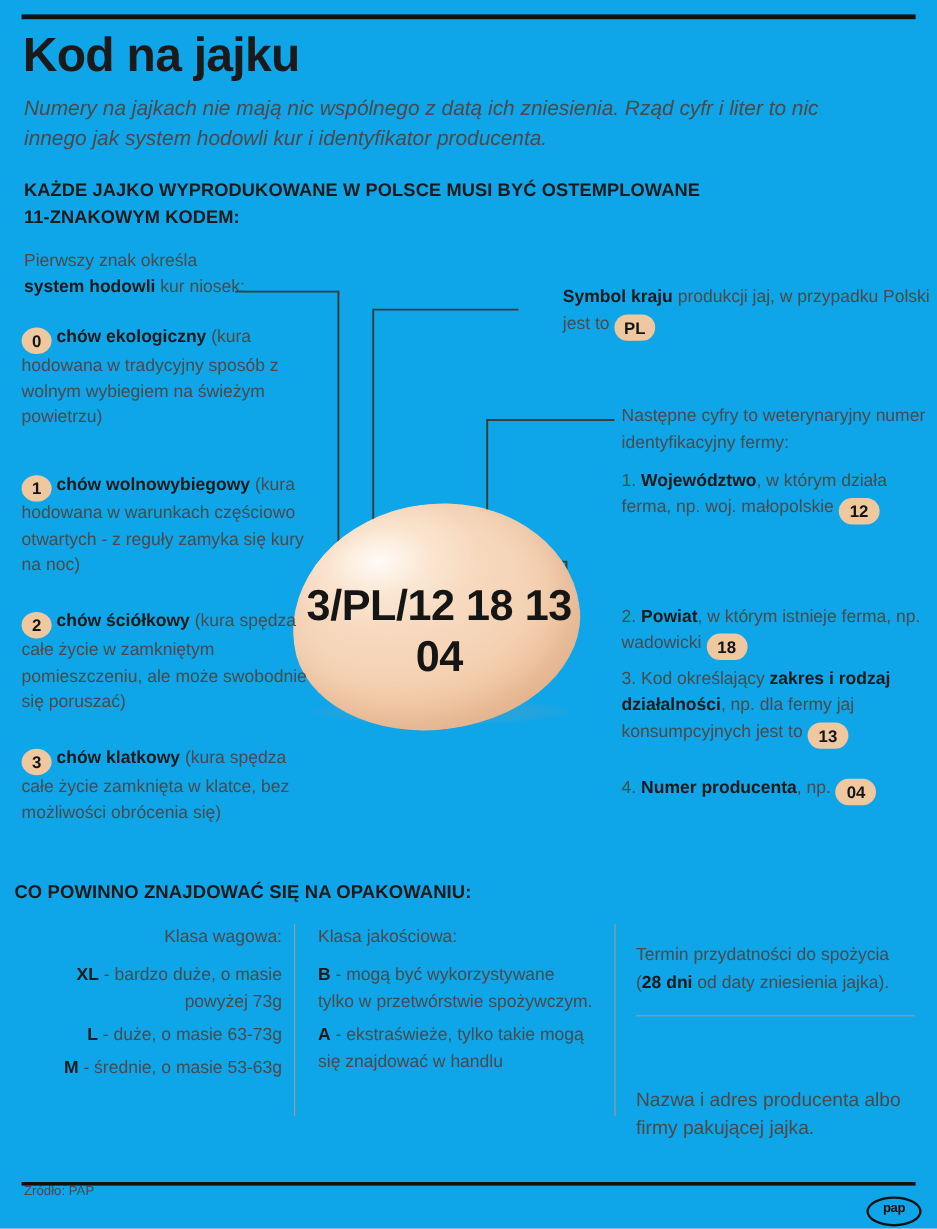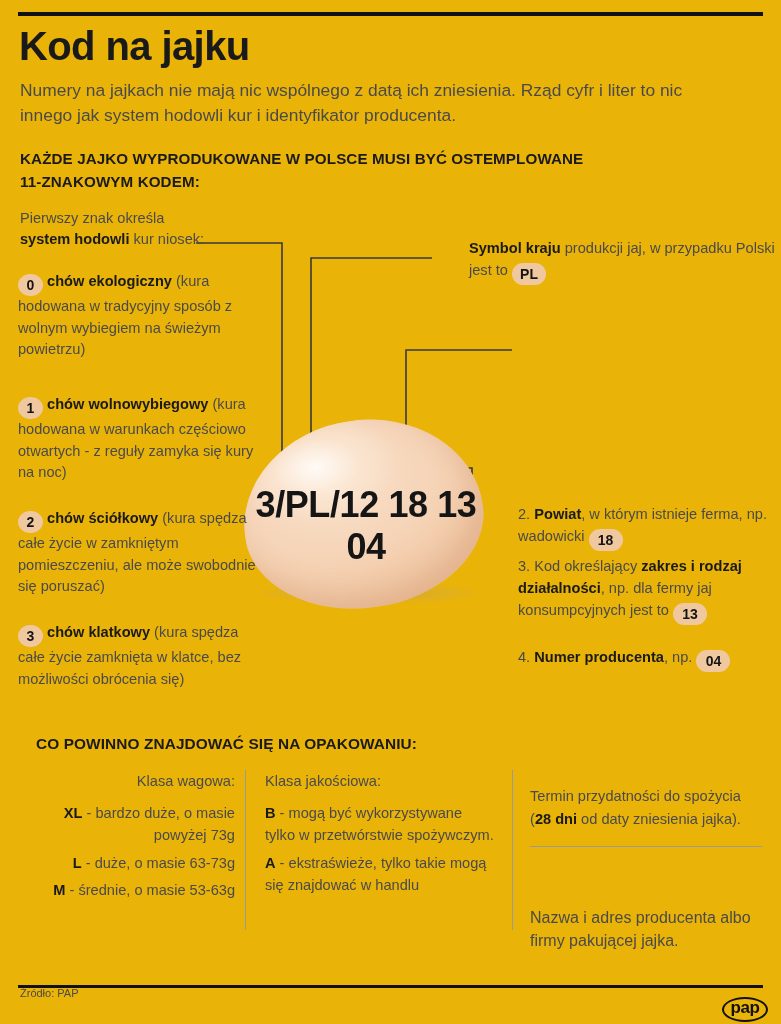--- a/index.html
+++ b/index.html
@@ -8,21 +8,21 @@
     background: #ffffff;
   }
   body {
     font-family: "Liberation Sans", sans-serif;
     color: #3a3a3a;
   }
   #page {
     position: relative;
     width: 781px;
     height: 1024px;
-    background: #eab308;
+    background: #0ea5e9;
     overflow: hidden;
   }
 
   
   .rule-top {
     position: absolute;
     left: 18px;
     top: 12px;
     width: 745px;
     height: 4px;
@@ -49,20 +49,21 @@
     font-family: "Liberation Sans", sans-serif;
   }
   .deck {
     position: absolute;
     left: 20px;
     top: 78px;
     width: 710px;
     font-size: 17.4px;
     line-height: 25px;
     color: #4a4a4a;
+    font-style: italic;
   }
   .lede {
     position: absolute;
     left: 20px;
     top: 147px;
     width: 720px;
     font-size: 15.2px;
     font-weight: bold;
     line-height: 23px;
     letter-spacing: 0.1px;
@@ -172,21 +173,21 @@
     font-size: 36px;
     font-weight: bold;
     letter-spacing: -0.4px;
     color: #151515;
     z-index: 5;
   }
 
   
   .pkg-head {
     position: absolute;
-    left: 36px;
+    left: 12px;
     top: 735px;
     font-size: 15.4px;
     font-weight: bold;
     letter-spacing: 0.1px;
     color: #1a1a1a;
   }
   .pkg-col {
     position: absolute;
     font-size: 14.6px;
     line-height: 22.5px;
@@ -226,21 +227,21 @@
   }
   .pap-logo {
     position: absolute;
     left: 722px;
     top: 997px;
     width: 42px;
     height: 21px;
     border: 2.2px solid #111111;
     border-radius: 50%;
     color: #111111;
-    font-size: 17px;
+    font-size: 11px;
     font-weight: bold;
     text-align: center;
     line-height: 17px;
     letter-spacing: -0.4px;
   }
 </style>
 </head>
 <body>
 
 <div id="page">
@@ -292,20 +293,26 @@
 
   <div class="breed-item breed-3">
     <span class="badge">3</span>
     <span class="b">chów klatkowy</span><span> (kura spędza całe życie zamknięta w klatce, bez możliwości obrócenia się)</span>
   </div>
 
   <div class="rc-block rc-country">
     <span class="b">Symbol kraju</span><span> produkcji jaj, w przypadku Polski jest to </span><span class="badge wide">PL</span>
   </div>
 
+  <div class="rc-block rc-vet">
+    <div style="margin-bottom:10px;">Następne cyfry to weterynaryjny numer identyfikacyjny fermy:</div>
+    <div>
+      <span>1. </span><span class="b">Województwo</span><span>, w którym działa ferma, np. woj. małopolskie </span><span class="badge wide">12</span>
+    </div>
+  </div>
 
   <div class="rc-block rc-powiat">
     <span>2. </span><span class="b">Powiat</span><span>, w którym istnieje ferma, np. wadowicki </span><span class="badge wide">18</span>
   </div>
 
   <div class="rc-block rc-zakres">
     <span>3. Kod określający </span><span class="b">zakres i rodzaj działalności</span><span>, np. dla fermy jaj konsumpcyjnych jest to </span><span class="badge wide">13</span>
   </div>
 
   <div class="rc-block rc-numer">

